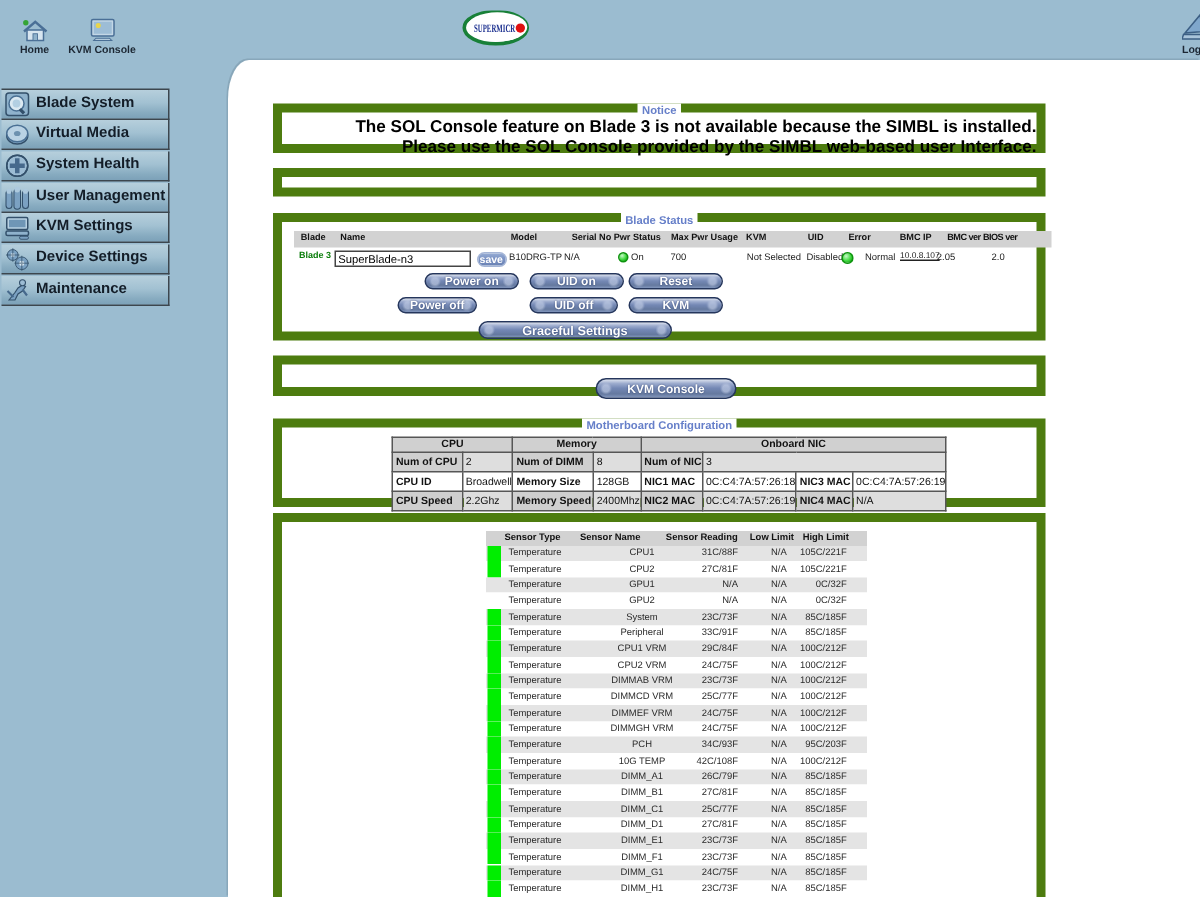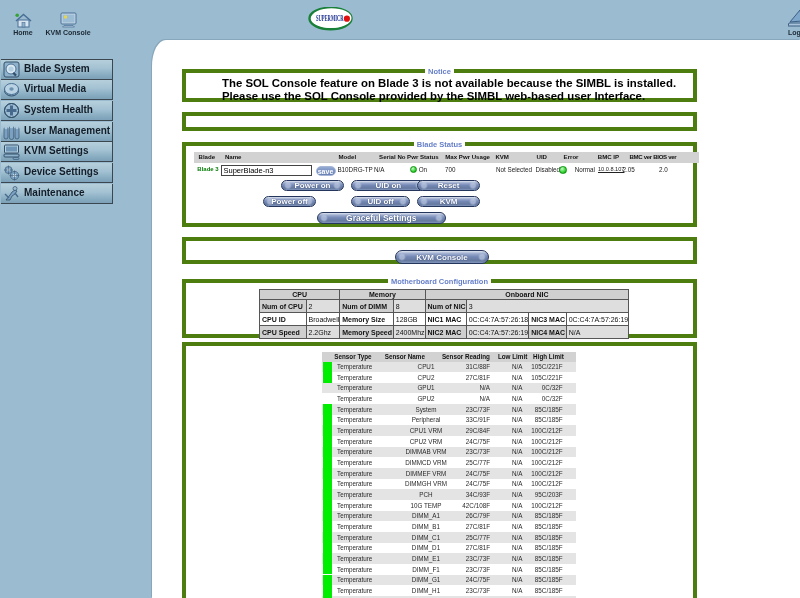--- a/index.html
+++ b/index.html
@@ -1,20 +1,20 @@
 <!DOCTYPE html>
 <html><head><meta charset="utf-8"><title>Blade</title>
 <style>
 * { margin:0; padding:0; box-sizing:border-box; }
 html,body { width:800px; height:598px; overflow:hidden; }
 body { position:relative; background:#9bbcd0; font-family:"Liberation Sans",sans-serif; }
 #content { position:absolute; left:152px; top:40px; width:648px; height:558px; background:#fff; border-top-left-radius:14px 26px; box-shadow:-1px -1px 0 0 rgba(120,150,168,.55); }
 .t { position:absolute; white-space:nowrap; line-height:normal; }
 .b { font-weight:bold; }
-.box { position:absolute; left:182px; width:515px; border:4px solid #4d7c0f; background:#fff; }
+.box { position:absolute; left:182px; width:515px; border:6px solid #4d7c0f; background:#fff; }
 .lg { position:absolute; top:-7.5px; left:0; width:100%; text-align:center; font-size:7.5px; font-weight:bold; color:#667fc9; line-height:11px; }
 .lg span { background:#fff; padding:0 3px; }
 
 .mi { position:absolute; left:1px; width:112px; height:20px;
   background:linear-gradient(#b6cfdc, #a2c1d2 45%, #87abc0 80%, #7ca1b8);
   border-bottom:1px solid #3c464e; border-right:1px solid #3c464e; }
 .mic { position:absolute; left:2px; top:1px; }
 .mlb { position:absolute; left:23px; top:3px; font-size:10px; font-weight:bold; color:#131d28; }
 
 .tic { position:absolute; font-size:7px; font-weight:bold; color:#1c2733; text-align:center; }
@@ -151,21 +151,21 @@
     <span class="mic"><svg width="17" height="17" viewBox="0 0 17 17">
         <path d="M3 15l4-5 2-3 3-2 2 1-2 3-3 2-2 4z" fill="#7ba1c2" stroke="#33506b" stroke-width=".8"></path>
         <circle cx="12" cy="3.5" r="2" fill="#9cbcd4" stroke="#33506b" stroke-width=".7"></circle>
         <path d="M2 9l4 4M12 8l3 4" stroke="#46698c" stroke-width="1.4"></path>
       </svg></span>
     <span class="mlb">Maintenance</span>
   </div>
 
 <div class="box" style="top:69px;height:33px">
  <div class="lg"><span>Notice</span></div>
- <div class="t b" style="left:0;top:3.8px;width:100%;text-align:left;font-size:11.4px;line-height:13.4px;color:#000">
+ <div class="t b" style="left:0;top:3.8px;width:100%;text-align:right;font-size:11.4px;line-height:13.4px;color:#000">
    <div style="margin-left:36px">The SOL Console feature on Blade 3 is not available because the SIMBL is installed.<br>Please use the SOL Console provided by the SIMBL web-based user Interface.</div>
  </div>
 </div>
 
 <div class="box" style="top:112px;height:19px">
 </div>
 
 <div class="box" style="top:142px;height:85px">
  <div class="lg"><span>Blade Status</span></div>
  <div class="shdr" style="left:8px;top:5.5px"></div>
@@ -192,21 +192,21 @@
  <div class="vl" style="left:259px">700</div>
  <div class="vl" style="left:309.9px">Not Selected</div>
  <div class="vl" style="left:349.6px">Disabled</div>
  <div class="led" style="left:373.3px;top:20px;width:7.5px;height:7.5px"></div>
  <div class="vl" style="left:388.7px">Normal</div>
  <div class="vl" style="left:412px;font-size:5.6px;text-decoration:underline">10.0.8.107</div>
  <div class="vl" style="left:436.5px">2.05</div>
  <div class="vl" style="left:473px">2.0</div>
 
  <div class="pbtn" style="left:95px;top:33.5px;width:63px;height:11px;font-size:8px;line-height:10px">Power on</div>
- <div class="pbtn" style="left:164.8px;top:33.5px;width:75px;height:11px;font-size:8px;line-height:10px">UID on</div>
+ <div class="pbtn" style="left:164.8px;top:33.5px;width:63px;height:11px;font-size:8px;line-height:10px">UID on</div>
  <div class="pbtn" style="left:230.9px;top:33.5px;width:63.4px;height:11px;font-size:8px;line-height:10px">Reset</div>
  <div class="pbtn" style="left:77px;top:49.5px;width:53px;height:11px;font-size:8px;line-height:10px">Power off</div>
  <div class="pbtn" style="left:164.8px;top:49.5px;width:59.5px;height:11px;font-size:8px;line-height:10px">UID off</div>
  <div class="pbtn" style="left:230.9px;top:49.5px;width:63.4px;height:11px;font-size:8px;line-height:10px">KVM</div>
  <div class="pbtn" style="left:130.9px;top:66px;width:128.8px;height:11.5px;font-size:8.5px;line-height:10.5px">Graceful Settings</div>
 </div>
 
 <div class="box" style="top:237px;height:27px">
  <div class="pbtn" style="left:209px;top:8.5px;width:94px;height:14px;font-size:8px;line-height:13px">KVM Console</div>
 </div>

